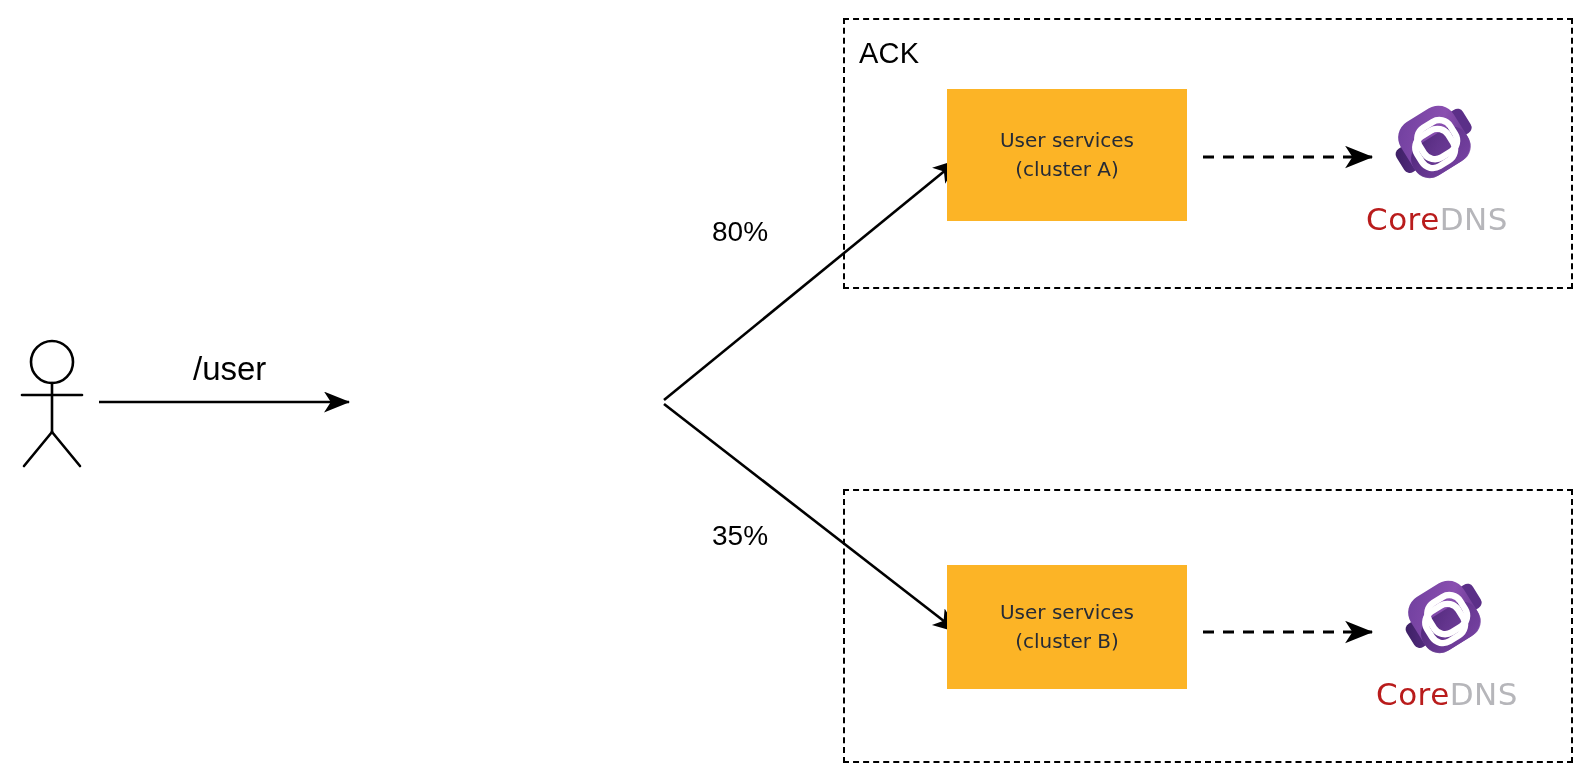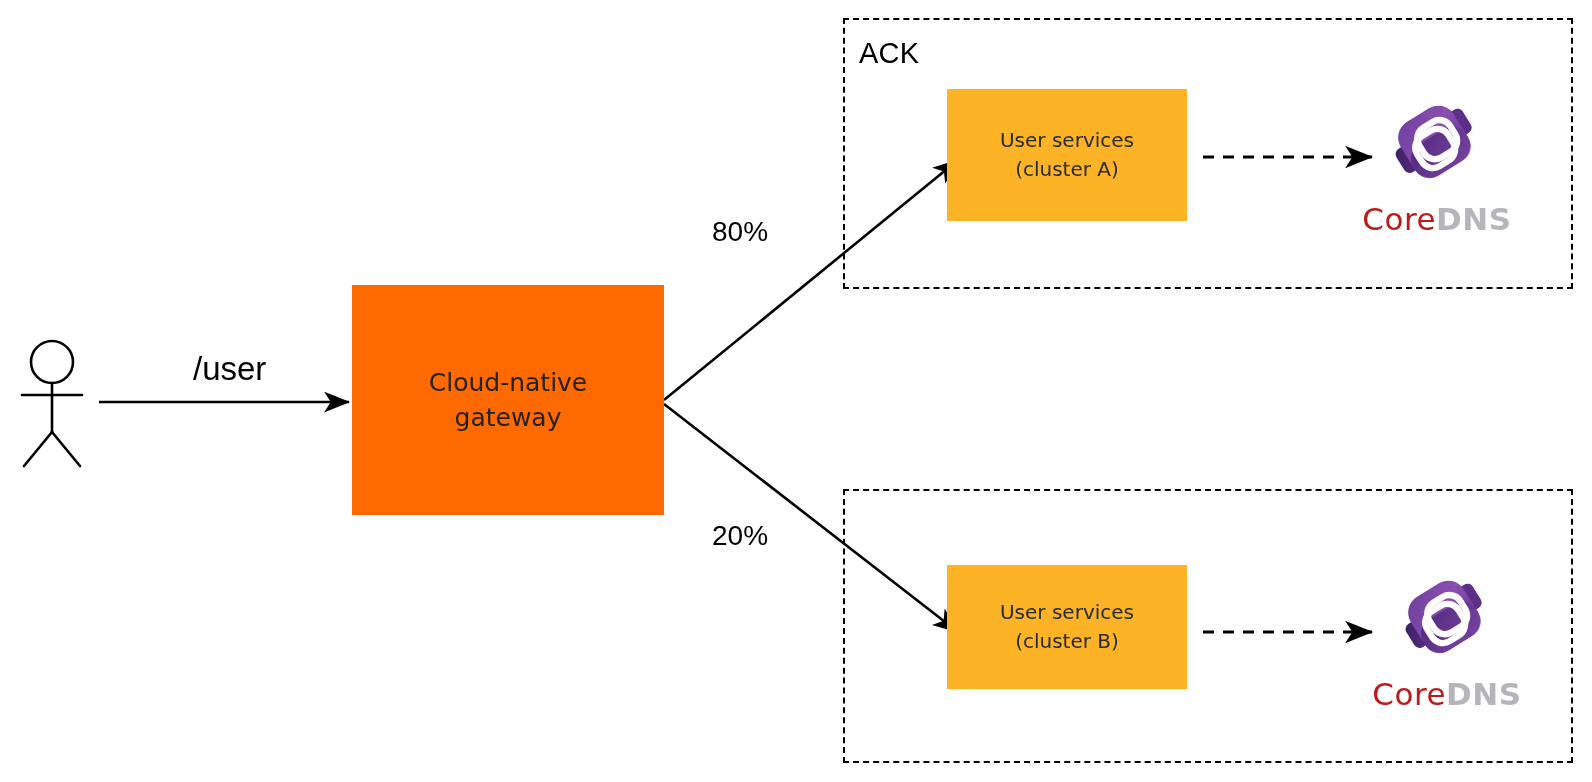--- a/index.html
+++ b/index.html
@@ -86,21 +86,21 @@
     display: block;
   }
   .logo-text {
     font-family: "DejaVu Sans", sans-serif;
     font-size: 31px;
     letter-spacing: 0.5px;
     margin-top: -2px;
     white-space: nowrap;
   }
   .logo-text .core { color: #b91c1c; }
-  .logo-text .dns  { color: #b6b6ba; font-weight: bold; }
+  .logo-text .dns  { color: #b6b6ba; }
 </style>
 </head>
 <body>
 
 <div id="canvas">
 
   <svg class="svg-layer" viewBox="0 0 1592 782" xmlns="http://www.w3.org/2000/svg">
     <defs>
       <marker id="arrowSolid" markerWidth="12" markerHeight="12" refX="9.6" refY="4" orient="auto" markerUnits="strokeWidth">
         <path d="M0,0 L10,4 L0,8 L2.6,4 z" fill="#000000"></path>
@@ -141,40 +141,36 @@
     <line x1="1203" y1="157" x2="1372" y2="157" stroke="#000000" stroke-width="2.8" stroke-dasharray="11 9" marker-end="url(#arrowDashed)"></line>
 
     <line x1="1203" y1="632" x2="1372" y2="632" stroke="#000000" stroke-width="2.8" stroke-dasharray="11 9" marker-end="url(#arrowDashed)"></line>
   </svg>
 
   <div class="group-box" style="left:843px; top:18px; width:730px; height:271px;"></div>
   <div class="group-label" style="left:859px; top:37px;">ACK</div>
 
   <div class="group-box" style="left:843px; top:489px; width:730px; height:274px;"></div>
 
-  <div class="node node-gateway" style="left:352px; top:285px; width:312px; height:230px;">
-    <span class="node-label">Cloud-native
-gateway</span>
-  </div>
 
   <div class="node node-service" style="left:947px; top:89px; width:240px; height:132px;">
     <span class="node-label">User services
 (cluster A)</span>
   </div>
 
   <div class="node node-service" style="left:947px; top:565px; width:240px; height:124px;">
     <span class="node-label">User services
 (cluster B)</span>
   </div>
 
   <div class="edge-label edge-label-path" style="left:193px; top:350px;">/user</div>
 
   <div class="edge-label edge-label-pct" style="left:712px; top:216px;">80%</div>
 
-  <div class="edge-label edge-label-pct" style="left:712px; top:520px;">20%</div>
+  <div class="edge-label edge-label-pct" style="left:712px; top:520px;">35%</div>
 
   <div class="logo" style="left:1357px; top:95px;">
     <svg class="logo-mark" viewBox="0 0 120 118" xmlns="http://www.w3.org/2000/svg">
       <g transform="rotate(-32 60 56)">
         <rect x="16" y="36" width="22" height="30" rx="7" fill="url(#cdC)"></rect>
         <rect x="82" y="32" width="22" height="30" rx="7" fill="#5b2f88"></rect>
         <rect x="26" y="16" width="68" height="68" rx="20" fill="url(#cdA)"></rect>
         <rect x="26" y="44" width="68" height="40" rx="18" fill="url(#cdB)" opacity="0.85"></rect>
         <rect x="44" y="31" width="40" height="38" rx="14" fill="none" stroke="#ffffff" stroke-width="7"></rect>
         <rect x="37" y="38" width="40" height="38" rx="14" fill="none" stroke="#ffffff" stroke-width="7"></rect>

